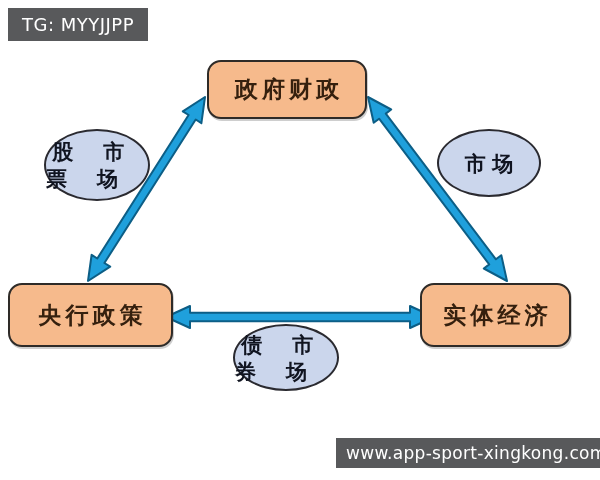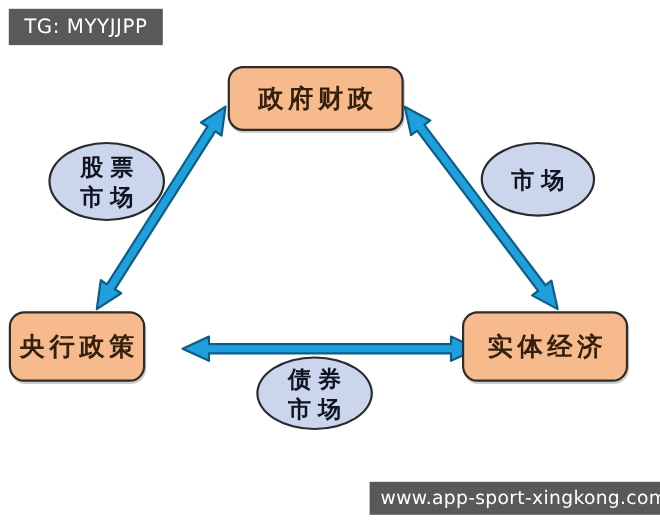--- a/index.html
+++ b/index.html
@@ -58,30 +58,30 @@
     justify-content: center;
     font-size: 23px;
     font-weight: bold;
     letter-spacing: 0.18em;
     text-indent: 0.18em;
     color: var(--node-text, #35200e);
     font-family: "DejaVu Serif", "Liberation Serif", serif;
     box-shadow: 1px 2px 0 rgba(60,60,60,0.25);
   }
   .node.government { left: 207px; top: 60px;  width: 160px; height: 59px; }
-  .node.central    { left: 8px;   top: 283px; width: 124px; height: 64px; }
+  .node.central    { left: 8px;   top: 283px; width: 165px; height: 64px; }
   .node.economy    { left: 420px; top: 283px; width: 151px; height: 64px; }
   .market {
     position: absolute;
     box-sizing: border-box;
     background: var(--ellipse-fill, #cbd6ec);
     border: 2px solid var(--ellipse-border, #2a2a30);
     border-radius: 50%;
     display: flex;
-    flex-direction: column;
+    flex-direction: row;
     align-items: center;
     justify-content: center;
     font-size: 21px;
     font-weight: bold;
     line-height: 27px;
     letter-spacing: 0.3em;
     text-indent: 0.3em;
     color: var(--ellipse-text, #101420);
     font-family: "DejaVu Serif", "Liberation Serif", serif;
   }

